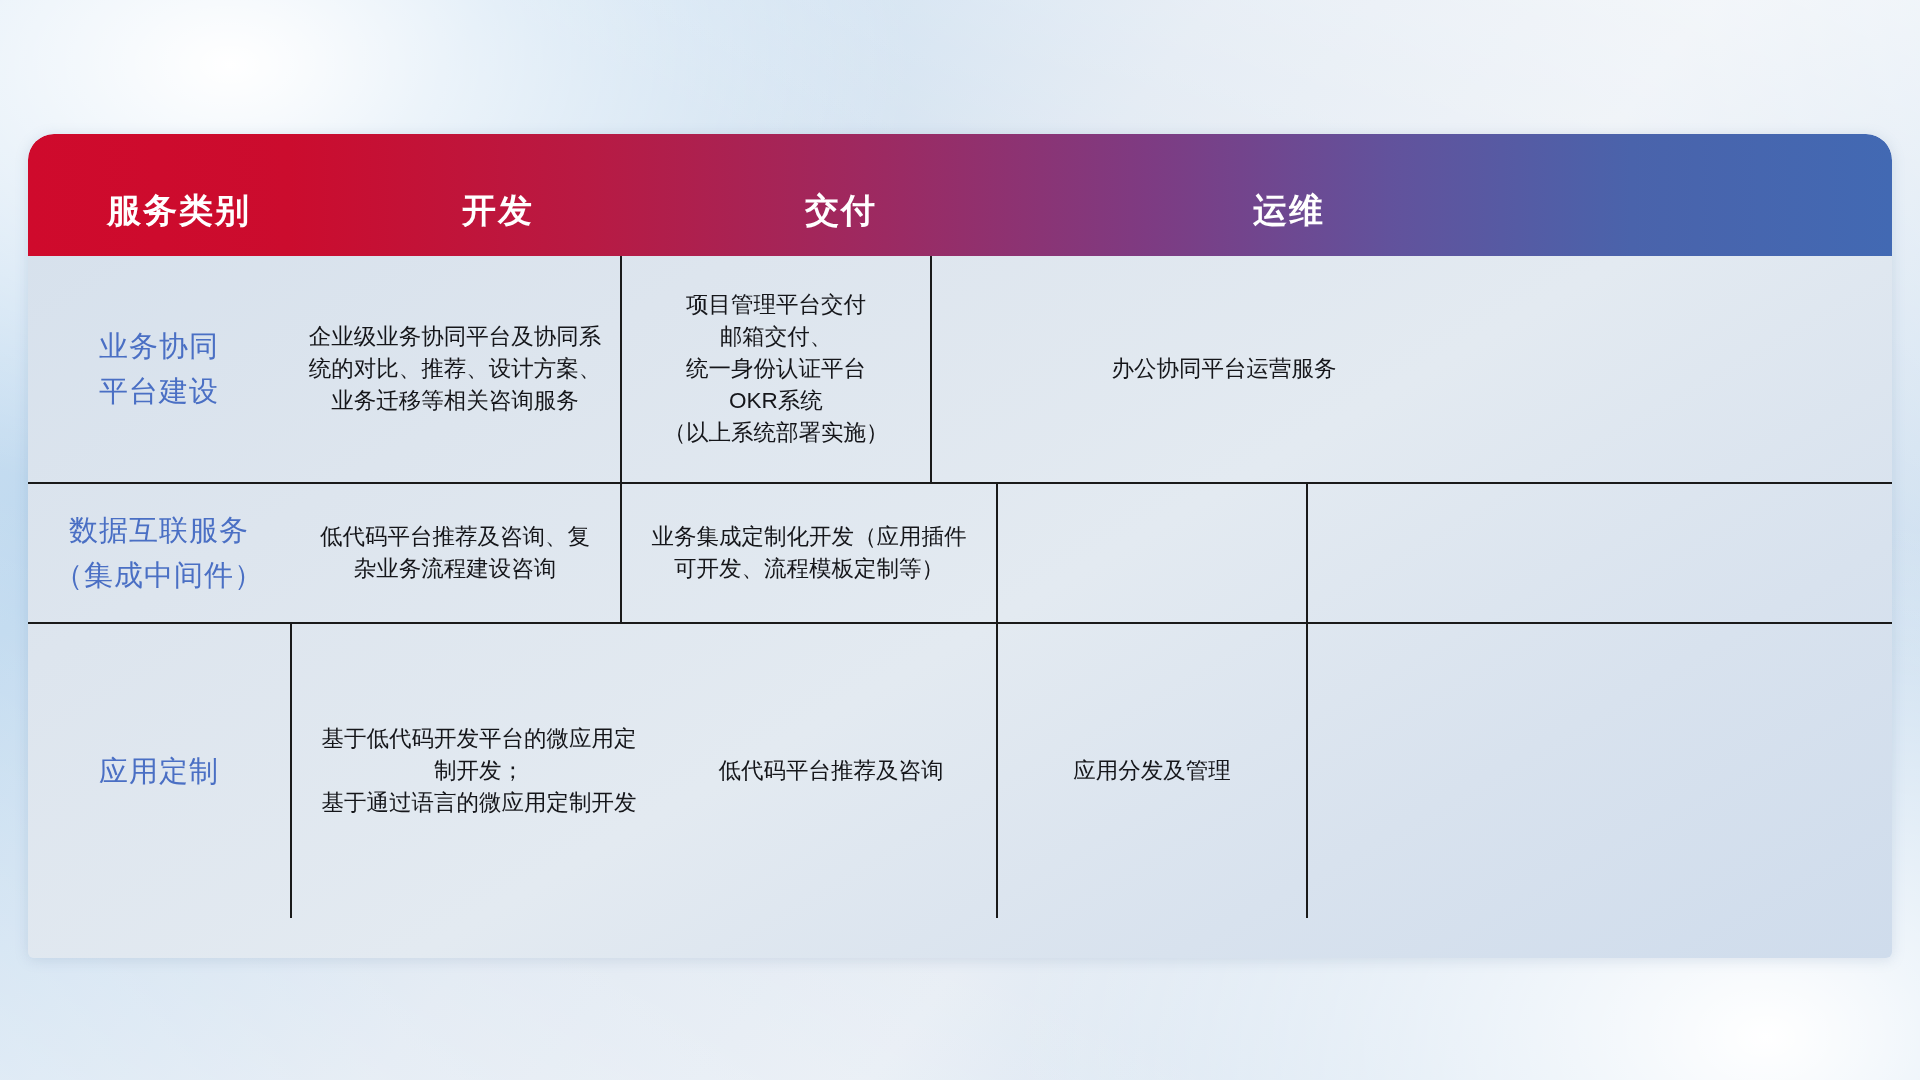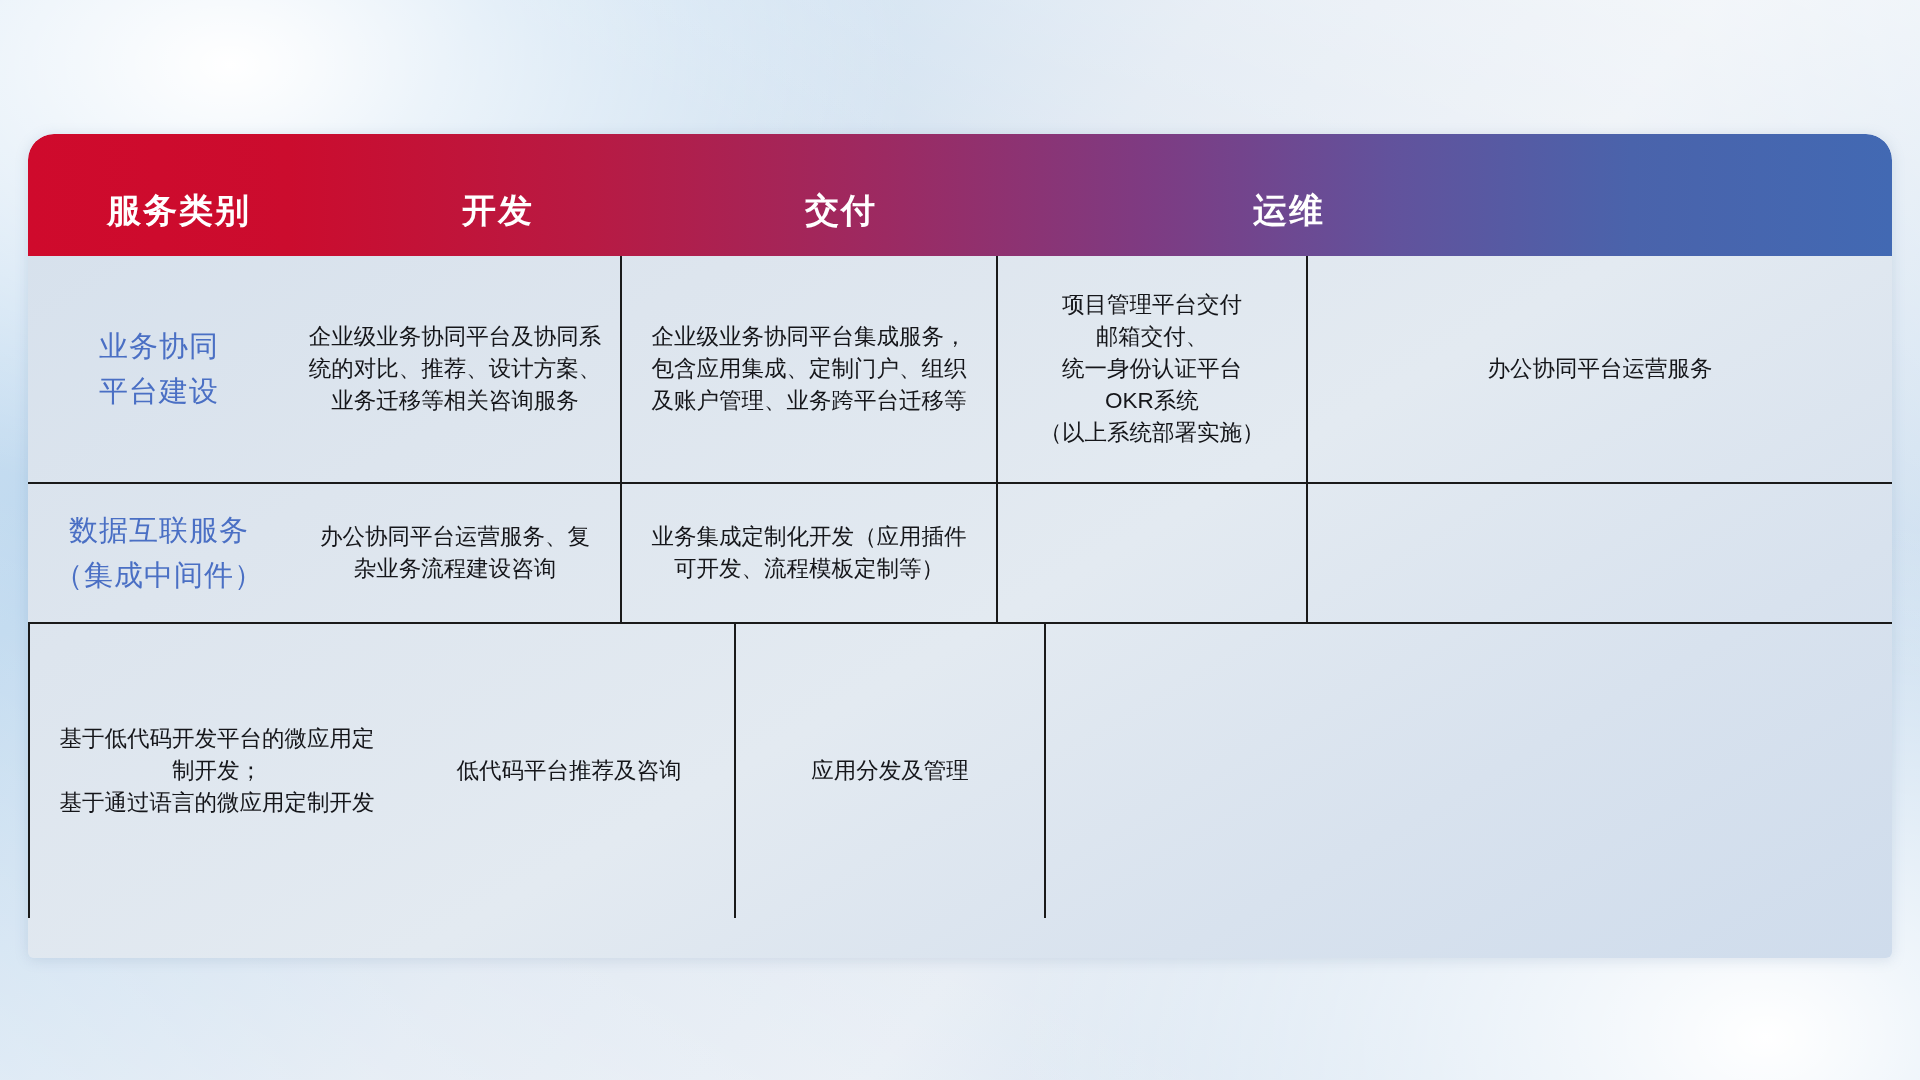--- a/index.html
+++ b/index.html
@@ -105,43 +105,41 @@
     </div>
 
     <div class="tbody">
 
       <div class="trow r0">
         <div class="td cat c0">业务协同
 平台建设</div>
         <div class="td c1">企业级业务协同平台及协同系
 统的对比、推荐、设计方案、
 业务迁移等相关咨询服务</div>
-        <div class="td c2 sep">企业级业务协同平台集成服务，
-包含应用集成、定制门户、组织
-及账户管理、业务跨平台迁移等</div>
         <div class="td c3 sep">项目管理平台交付
 邮箱交付、
 统一身份认证平台
 OKR系统
 （以上系统部署实施）</div>
         <div class="td c4 sep">办公协同平台运营服务</div>
       </div>
 
       <div class="trow r1">
         <div class="td cat c0">数据互联服务
 （集成中间件）</div>
-        <div class="td c1">办公协同平台运营服务、复
+        <div class="td c1">低代码平台推荐及咨询、复
 杂业务流程建设咨询</div>
         <div class="td c2 sep">业务集成定制化开发（应用插件
 可开发、流程模板定制等）</div>
         <div class="td c3 sep"></div>
         <div class="td c4 sep"></div>
       </div>
 
       <div class="trow r2">
+        <div class="td cat c0">应用定制</div>
         <div class="td c2 sep">基于低代码开发平台的微应用定
 制开发；
 基于通过语言的微应用定制开发</div>
         <div class="td c1">低代码平台推荐及咨询</div>
         <div class="td c3 sep">应用分发及管理</div>
         <div class="td c4 sep"></div>
       </div>
 
     </div>
   </div>

